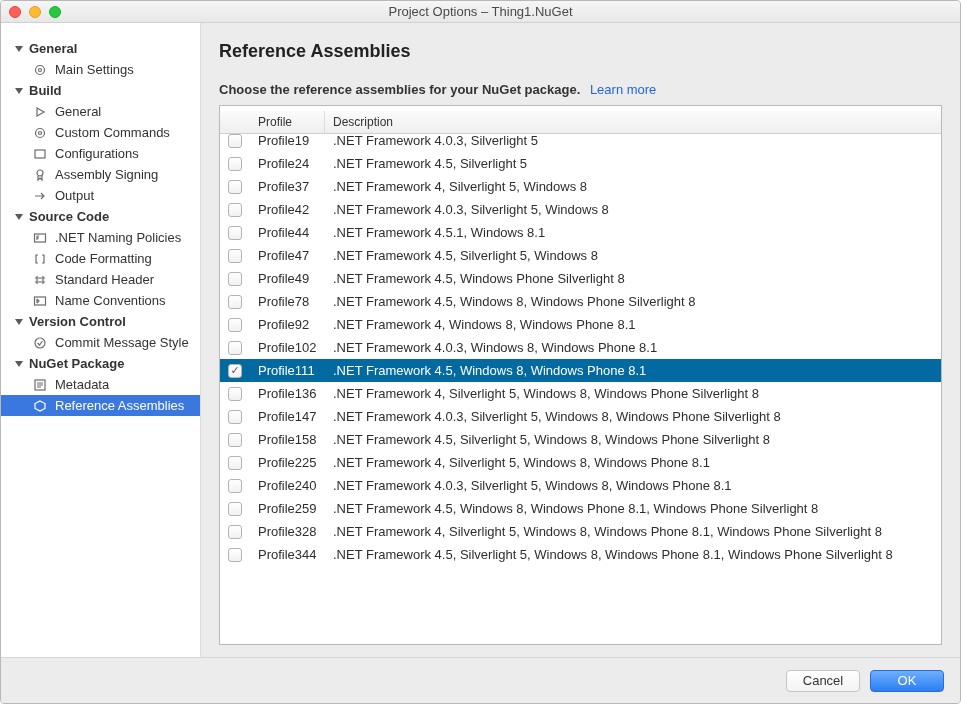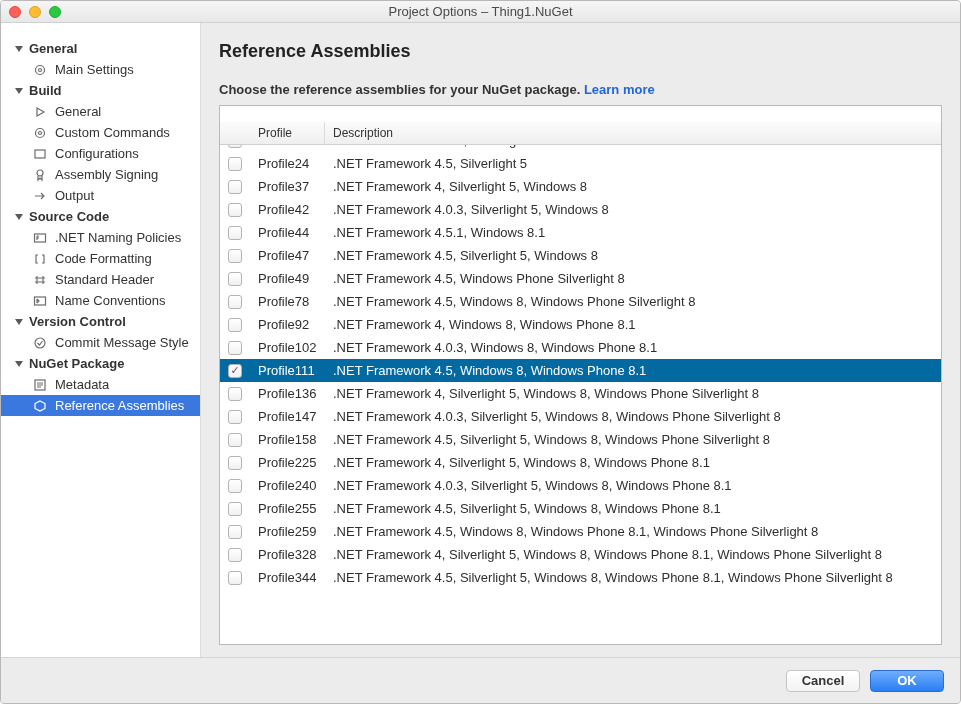--- a/index.html
+++ b/index.html
@@ -88,36 +88,36 @@
   .page-title {
     font-size: 18px;
     font-weight: 600;
     color: #222;
     padding: 18px 18px 10px 18px;
   }
   .subtitle-row {
     font-size: 13px;
     padding: 10px 18px 8px 18px;
   }
-  .learn { color: #2266dd; text-decoration: none; font-weight: bold; }
+  .learn { color: #2266dd; margin-left: 6px; text-decoration: none; }
   .table-wrap {
     margin: 0 18px 0 18px;
     border: 1px solid #b9b9b9;
     background: #fff;
     height: 540px;
     overflow-y: auto;
     overflow-x: hidden;
   }
   .thead {
     display: flex;
     background: linear-gradient(#fbfbfb,#efefef);
     border-bottom: 1px solid #cfcfcf;
     color: #333;
     font-size: 12px;
-    position: sticky; top: 16px;
+    position: sticky; top: 5px;
   }
   .th { padding: 4px 8px; }
   .col-chk { width: 30px; }
   .col-prof { width: 75px; border-right: 1px solid #dcdcdc; }
   .col-desc { flex: 1; border-left: none; }
   .row {
     display: flex;
     align-items: center;
     font-size: 13px;
     height: 23px;
@@ -154,21 +154,20 @@
   }
   .btn {
     height: 22px;
     min-width: 74px;
     border-radius: 4px;
     font-size: 13px;
     border: 1px solid #c5c5c5;
     background: linear-gradient(#ffffff,#f3f3f3);
     display:flex; align-items:center; justify-content:center;
     padding: 0 7px;
-    font-weight: bold;
   }
   .btn.primary {
     background: linear-gradient(#6eaefc,#2a7ef4);
     border: 1px solid #2a6dd0;
     color: #fff;
   }
   
   .ic svg path, .ic svg rect, .ic svg polygon, .ic svg circle { stroke:#6c6c6c; fill:none; stroke-width:1.2; }
 </style>
 </head>
@@ -439,27 +438,20 @@
               <div class="cell cell-chk">
                 <div class="chk"></div>
               </div>
               <div class="cell cell-prof">Profile240</div>
               <div class="cell cell-desc">.NET Framework 4.0.3, Silverlight 5, Windows 8, Windows Phone 8.1</div>
             </div>
             <div class="row">
               <div class="cell cell-chk">
                 <div class="chk"></div>
               </div>
-              <div class="cell cell-prof">Profile255</div>
-              <div class="cell cell-desc">.NET Framework 4.5, Silverlight 5, Windows 8, Windows Phone 8.1</div>
-            </div>
-            <div class="row">
-              <div class="cell cell-chk">
-                <div class="chk"></div>
-              </div>
               <div class="cell cell-prof">Profile259</div>
               <div class="cell cell-desc">.NET Framework 4.5, Windows 8, Windows Phone 8.1, Windows Phone Silverlight 8</div>
             </div>
             <div class="row">
               <div class="cell cell-chk">
                 <div class="chk"></div>
               </div>
               <div class="cell cell-prof">Profile328</div>
               <div class="cell cell-desc">.NET Framework 4, Silverlight 5, Windows 8, Windows Phone 8.1, Windows Phone Silverlight 8</div>
             </div>

